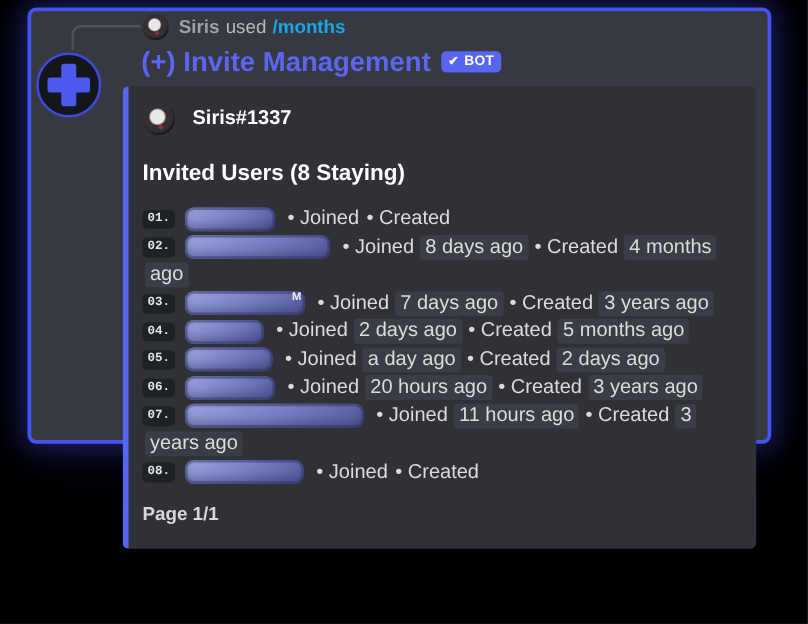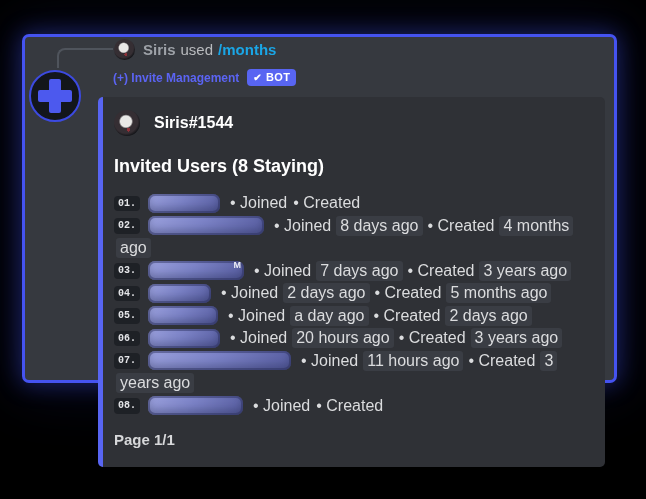--- a/index.html
+++ b/index.html
@@ -20,21 +20,21 @@
   *{box-sizing:border-box;margin:0;padding:0;}
   html,body{width:646px;height:499px;}
   body{
     background:#000;
     position:relative;
     overflow:hidden;
     font-family:"Liberation Sans",sans-serif;
     color:var(--text);
   }
   .frame{
-    position:absolute;left:22px;top:34px;width:595px;height:349px;
+    position:absolute;left:22px;top:6px;width:595px;height:349px;
     background:var(--chat-bg);
     border:3px solid var(--frame-border);
     border-radius:7px;
     box-shadow:0 0 22px 2px rgba(64,80,240,.38),0 0 60px 10px rgba(64,80,240,.12);
   }
   
   .spine{
     position:absolute;left:32px;top:11px;width:56px;height:20px;
     border-left:2px solid var(--spine);
     border-top:2px solid var(--spine);
@@ -59,21 +59,21 @@
     background:#13161b;border:2px solid #3c4ae0;
     display:flex;align-items:center;justify-content:center;cursor:pointer;
   }
   .plus-icon{width:34px;height:12px;background:#4c59ee;border-radius:2px;position:relative;}
   .plus-icon::after{content:"";position:absolute;left:11px;top:-11px;width:12px;height:34px;background:#4c59ee;border-radius:2px;}
   
   .header-row{
     position:absolute;left:88px;top:28px;height:25px;
     display:flex;align-items:center;white-space:nowrap;
   }
-  .bot-name{color:var(--bot-name);font-size:12px;font-weight:600;cursor:pointer;}
+  .bot-name{color:var(--bot-name);font-size:22px;font-weight:600;cursor:pointer;}
   .bot-badge{
     margin-left:8px;background:var(--accent);color:#fff;
     font-size:11px;font-weight:bold;letter-spacing:.3px;
     border-radius:4px;padding:3px 6px;
     display:inline-flex;align-items:center;gap:4px;line-height:1;
   }
   .check-icon{font-size:10px;line-height:1;}
   
   .embed{
     position:absolute;left:73px;top:60px;width:507px;height:370px;
@@ -132,21 +132,21 @@
     <span class="bot-name">(+) Invite Management</span>
     <span class="bot-badge">
       <span class="check-icon">✔</span>
       <span>BOT</span>
     </span>
   </div>
 
   <div class="embed">
     <div class="embed-author">
       <span class="embed-author-avatar"></span>
-      <span class="embed-author-name">Siris#1544</span>
+      <span class="embed-author-name">Siris#1337</span>
     </div>
     <div class="embed-title">Invited Users (8 Staying)</div>
     <div class="embed-desc" id="entries">
         <div class="row">
           <span class="num">01.</span>
           <span class="pill" style="width: 72px;"></span>
           <span class="txt">• Joined</span>
           <span class="txt">• Created</span>
         </div>
         <div class="row">

